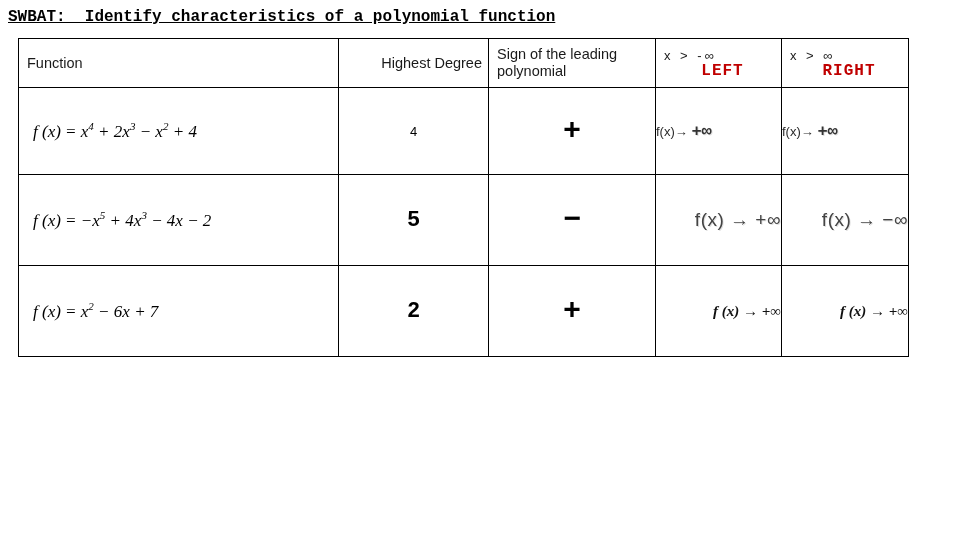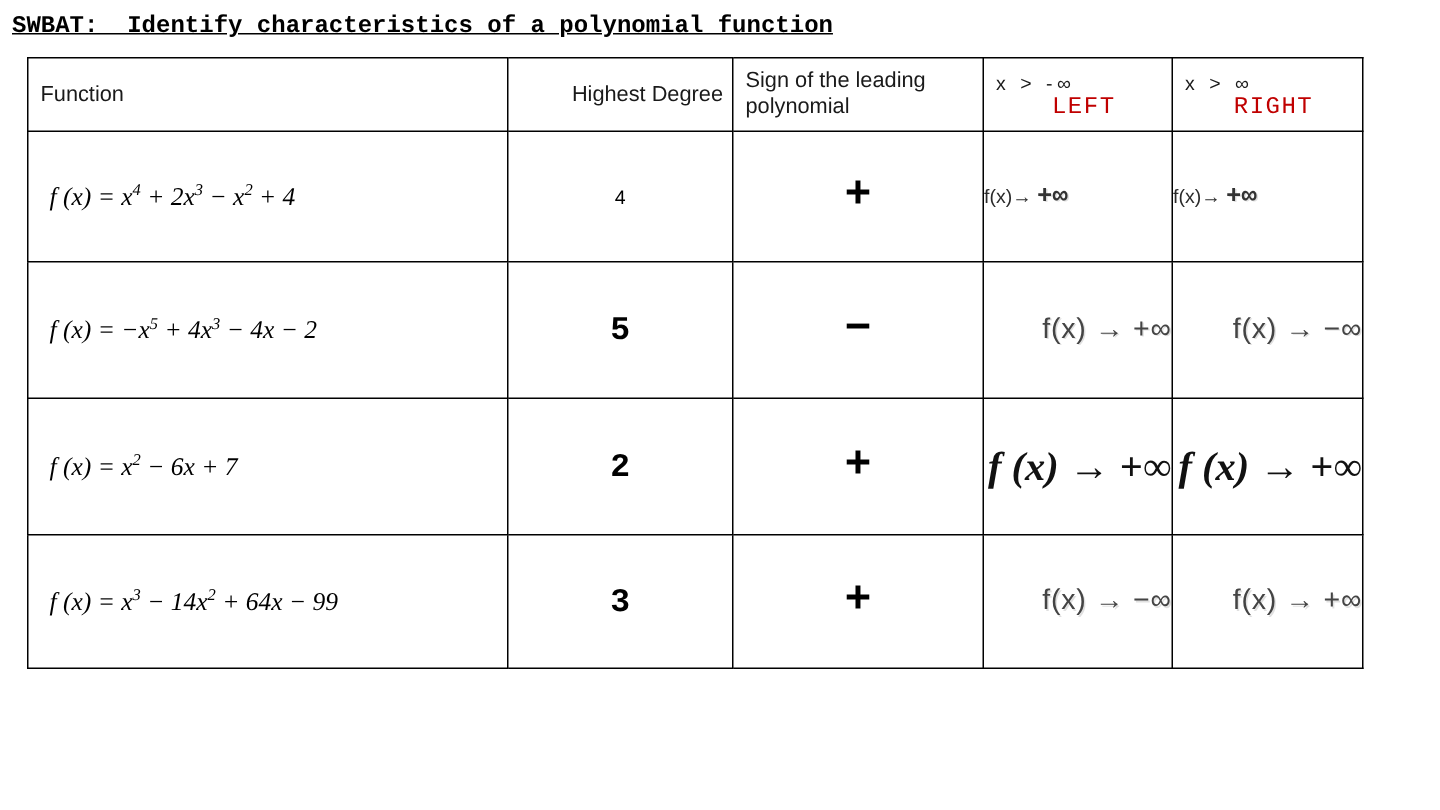--- a/index.html
+++ b/index.html
@@ -80,21 +80,21 @@
     line-height: 15px;
   }
   .hdr-limit .lim {
     display: block;
     letter-spacing: 3px;
   }
   .hdr-limit .lr {
     display: block;
     text-align: center;
     font-family: "Liberation Mono", monospace;
-    font-weight: normal;
+    font-weight: bold;
     font-size: 16px;
     color: #c00000;
     letter-spacing: 1px;
     margin-top: 1px;
   }
 
   
   tr.body-row td { height: 90px; }
   tr.r1 td { height: 86px; }
   tr.r2 td { height: 90px; }
@@ -158,21 +158,21 @@
   }
   .lim-b {  
     font-size: 19px;
     color: #444444;
     letter-spacing: 0.5px;
   }
   .lim-c {  
     font-family: "Liberation Serif", serif;
     font-style: italic;
     font-weight: bold;
-    font-size: 27px;
+    font-size: 15px;
     color: #111;
   }
   .pad-l { padding-left: 4px; }
 
   
   .shadow-txt { text-shadow: 1px 1px 0 rgba(0,0,0,0.12); }
 </style>
 </head>
 <body>
 
@@ -236,24 +236,15 @@
         <td>
           <div class="fn">f (x) = x<sup>2</sup> − 6x + 7</div>
         </td>
         <td class="deg">2</td>
         <td class="sign">+</td>
         <td class="limit-cell lim-c">f (x) → +∞</td>
         <td class="limit-cell lim-c pad-l">f (x) → +∞</td>
       </tr>
 
 
-      <tr class="body-row r5">
-        <td>
-          <div class="fn">f (x) = x<sup>3</sup> − 14x<sup>2</sup> + 64x − 99</div>
-        </td>
-        <td class="deg">3</td>
-        <td class="sign">+</td>
-        <td class="limit-cell lim-b shadow-txt">f(x) → −∞</td>
-        <td class="limit-cell lim-b shadow-txt">f(x) → +∞</td>
-      </tr>
     </tbody>
   </table>
 </div>
 
 </body></html>

